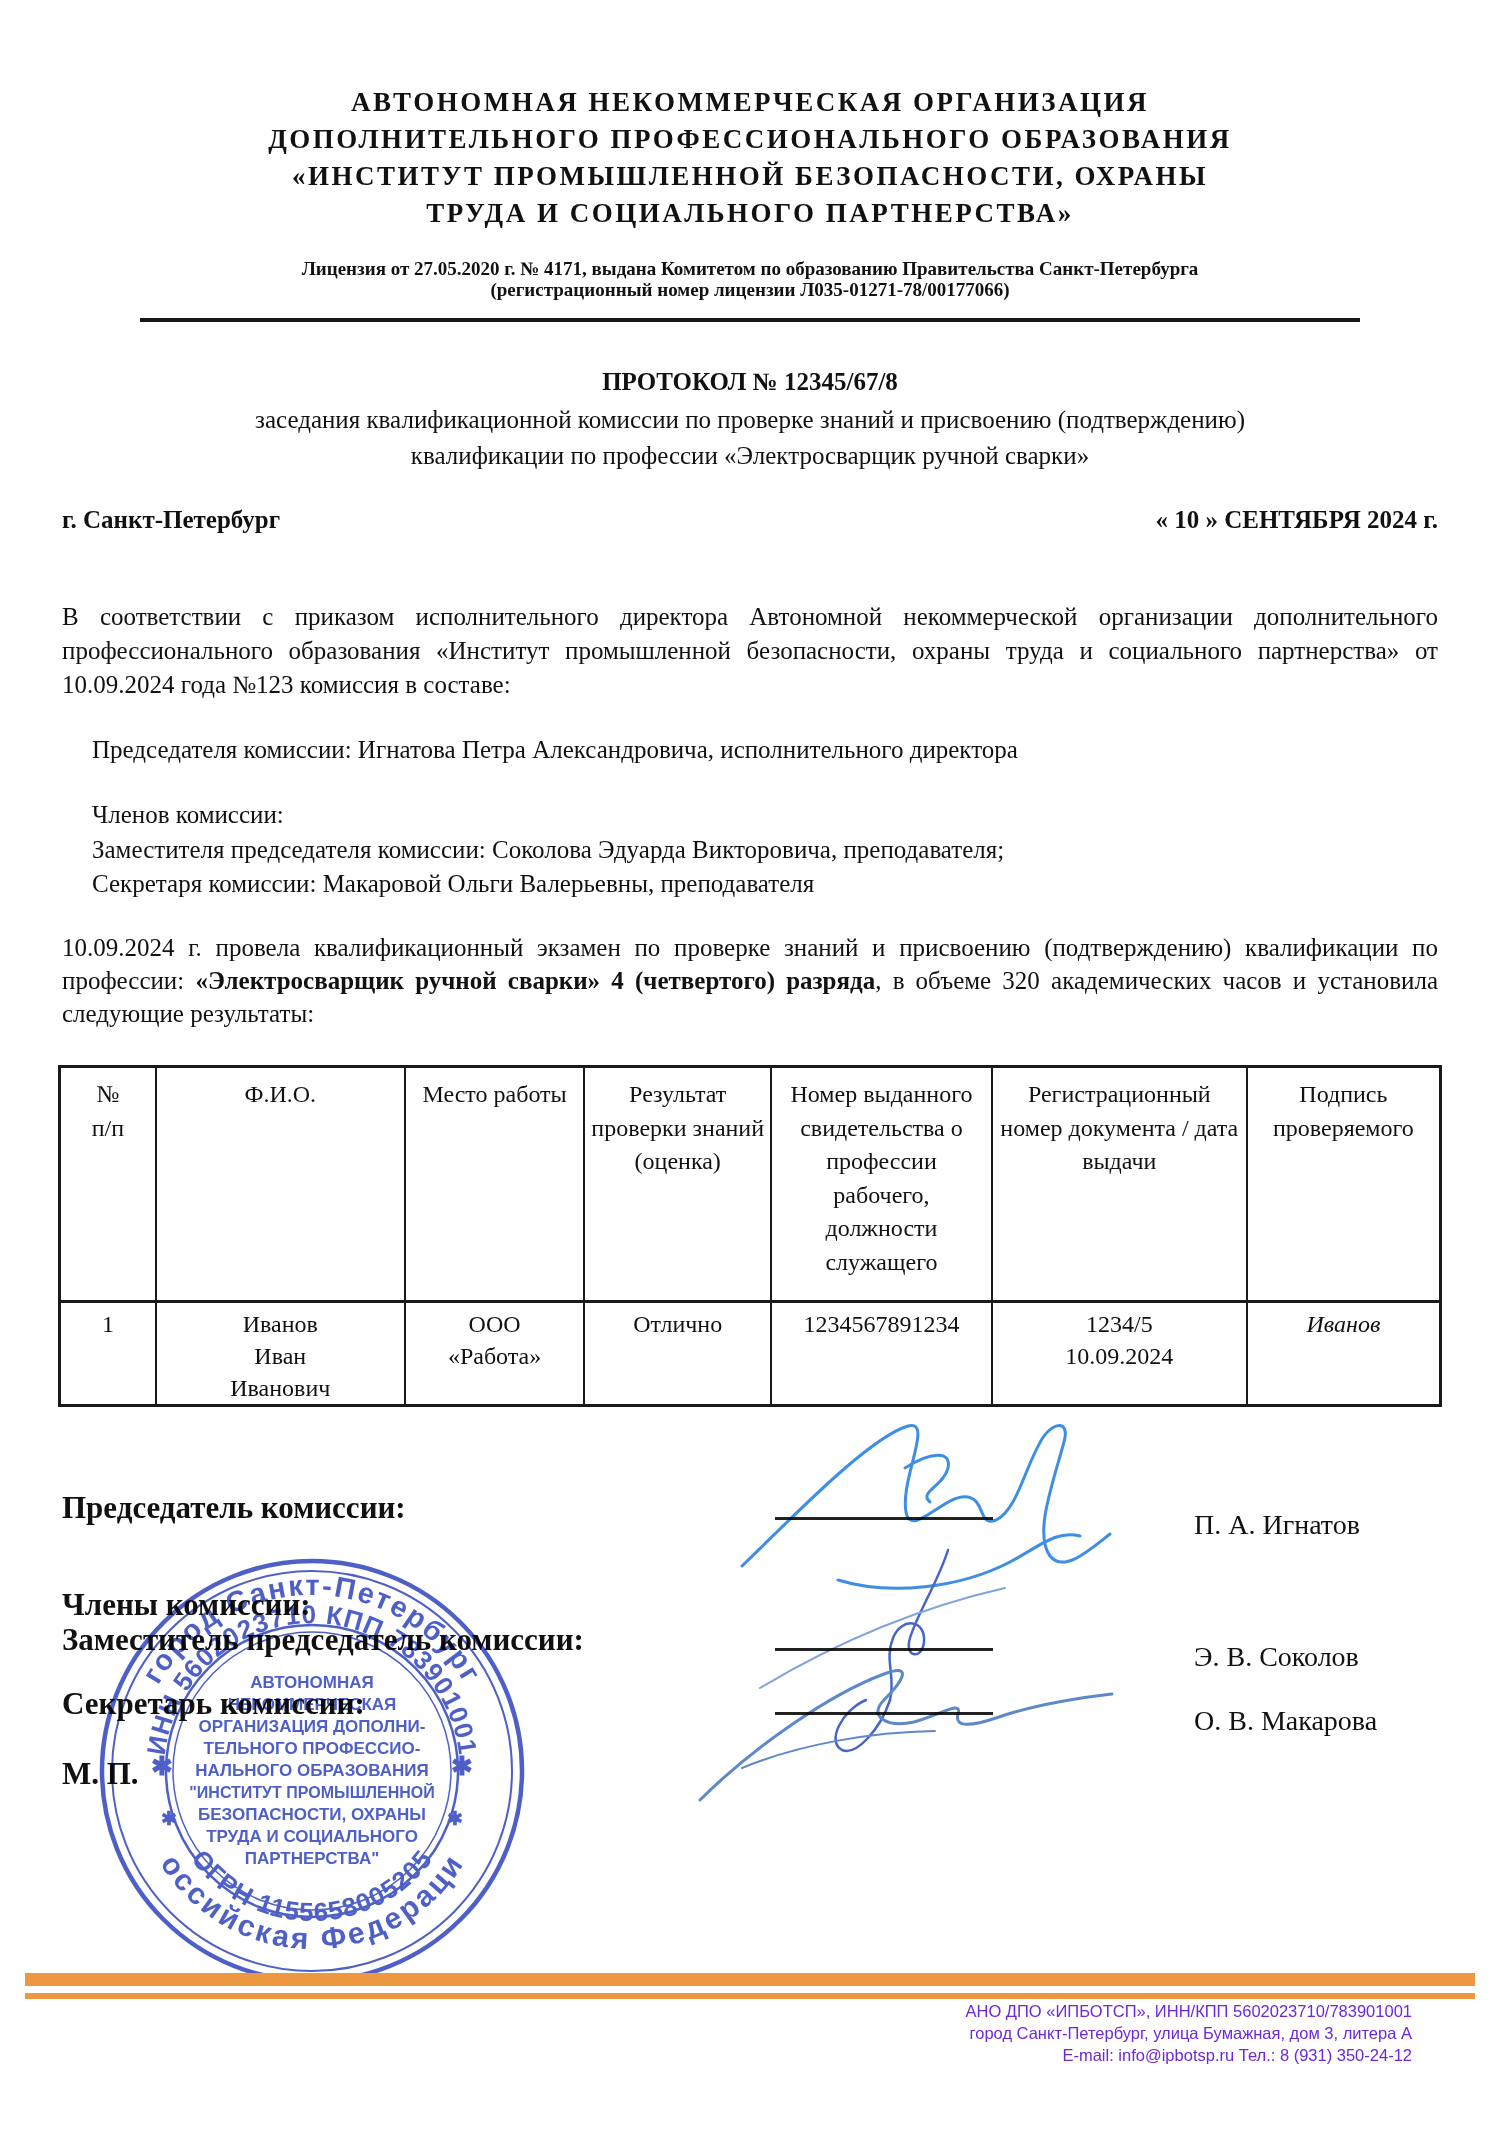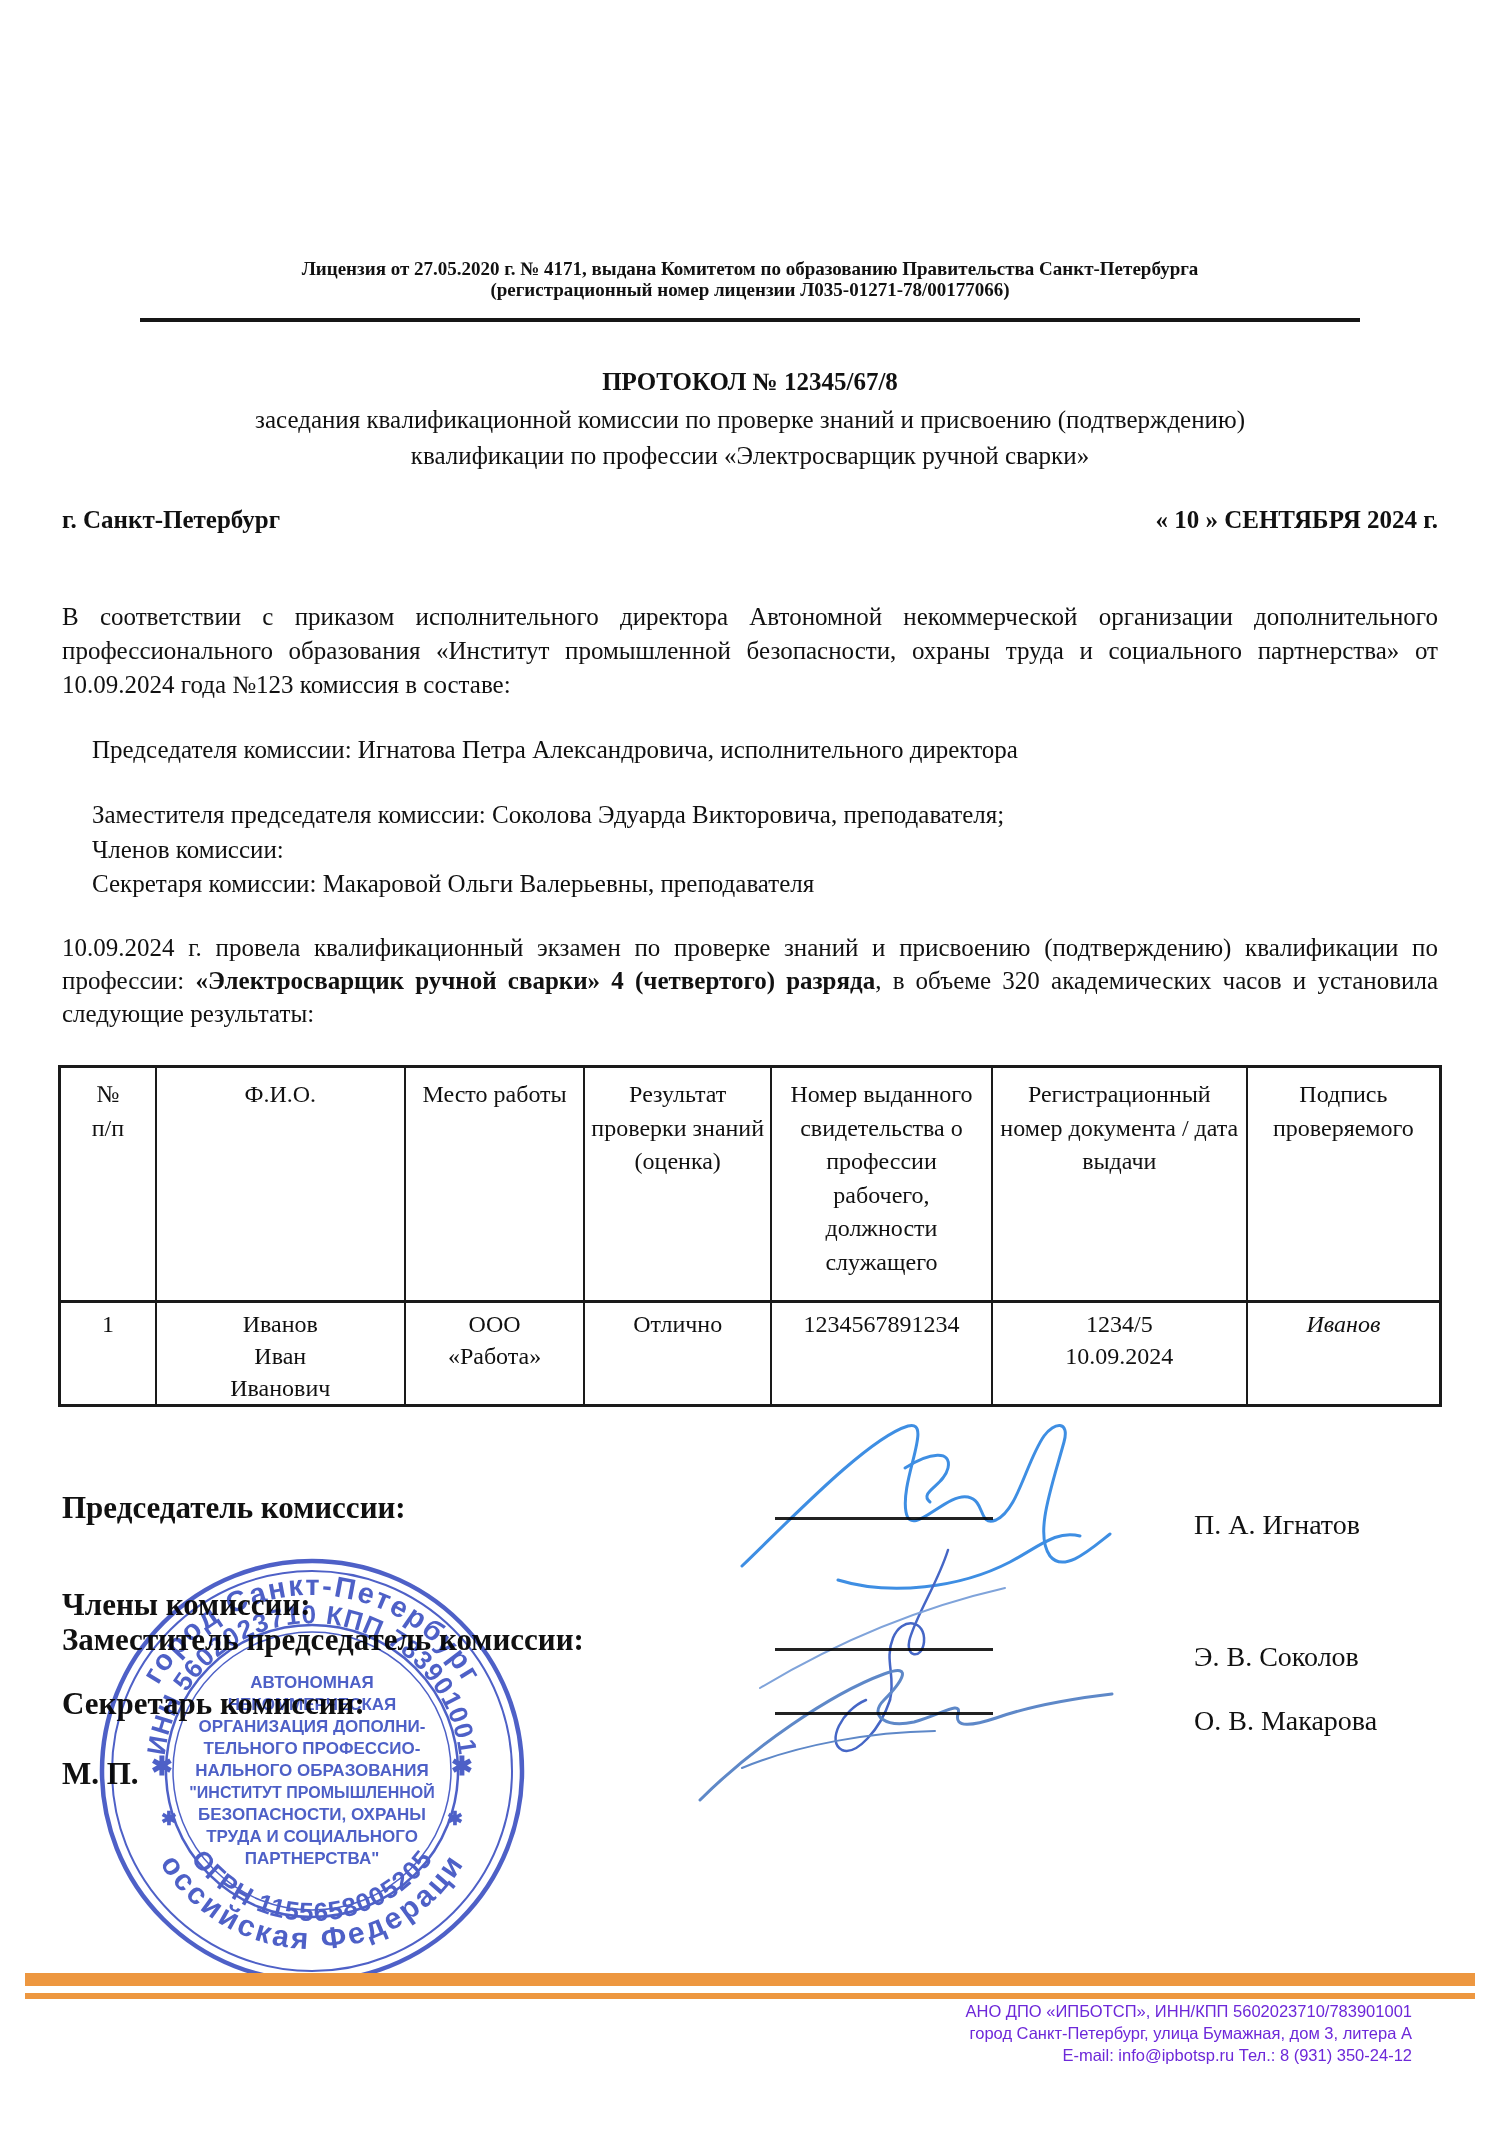--- a/index.html
+++ b/index.html
@@ -55,20 +55,26 @@
 
   .footer-bar{left:25px; width:1450px;}
   .footer-text{top:2000px; right:88px; width:900px; text-align:right;
     font-family:"Liberation Sans", sans-serif; font-size:16.5px; line-height:22px; color:#6d28d9;}
 </style>
 </head>
 <body>
 
 <div class="page">
 
+  <div class="abs org-title">
+    <div>АВТОНОМНАЯ НЕКОММЕРЧЕСКАЯ ОРГАНИЗАЦИЯ</div>
+    <div>ДОПОЛНИТЕЛЬНОГО ПРОФЕССИОНАЛЬНОГО ОБРАЗОВАНИЯ</div>
+    <div>«ИНСТИТУТ ПРОМЫШЛЕННОЙ БЕЗОПАСНОСТИ, ОХРАНЫ</div>
+    <div>ТРУДА И СОЦИАЛЬНОГО ПАРТНЕРСТВА»</div>
+  </div>
 
   <div class="abs license">
     <div>Лицензия от 27.05.2020 г. № 4171, выдана Комитетом по образованию Правительства Санкт-Петербурга</div>
     <div>(регистрационный номер лицензии Л035-01271-78/00177066)</div>
   </div>
 
   <div class="abs rule"></div>
 
   <div class="abs protocol-title">ПРОТОКОЛ № 12345/67/8</div>
   <div class="abs protocol-subtitle">
@@ -79,22 +85,22 @@
   <div class="abs place-date">
     <span>г. Санкт-Петербург</span>
     <span>« 10 » СЕНТЯБРЯ 2024 г.</span>
   </div>
 
   <div class="abs para" style="top:600px;">В соответствии с приказом исполнительного директора Автономной некоммерческой организации дополнительного профессионального образования «Институт промышленной безопасности, охраны труда и социального партнерства» от 10.09.2024 года №123 комиссия в составе:</div>
 
   <div class="abs line" style="top:733px;">Председателя комиссии: Игнатова Петра Александровича, исполнительного директора</div>
 
   <div class="abs line" style="top:798px;">
+    <div>Членов комиссии:</div>
     <div>Заместителя председателя комиссии: Соколова Эдуарда Викторовича, преподавателя;</div>
-    <div>Членов комиссии:</div>
     <div>Секретаря комиссии: Макаровой Ольги Валерьевны, преподавателя</div>
   </div>
 
   <div class="abs para" style="top:931px; line-height:33px;">
     <span>10.09.2024 г. провела квалификационный экзамен по проверке знаний и присвоению (подтверждению) квалификации по профессии: </span><b>«Электросварщик ручной сварки» 4 (четвертого) разряда</b><span>, в объеме 320 академических часов и установила следующие результаты:</span>
   </div>
 
   <table class="results">
     <colgroup>
       <col style="width:96px">

